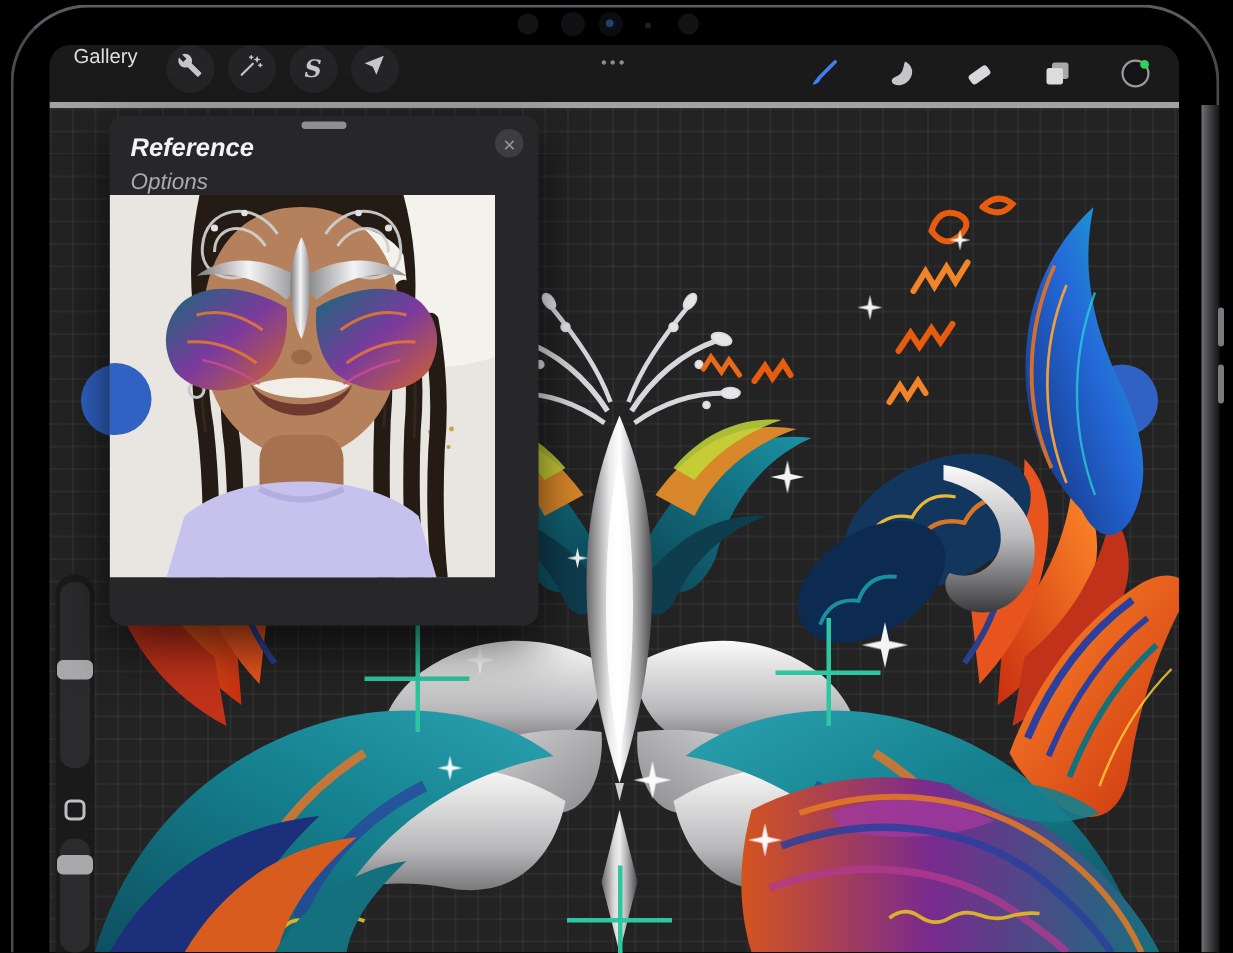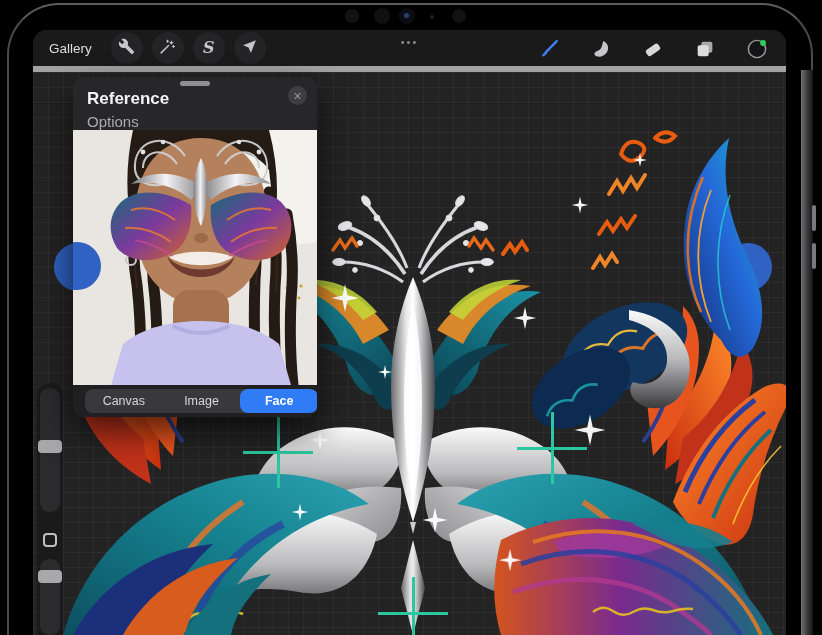--- a/index.html
+++ b/index.html
@@ -16,21 +16,21 @@
   .vol-btn { position:absolute; right:6px; width:4px; height:26px; border-radius:2px;
              background:#7a7a7c; z-index:2; }
   .cam-dot { position:absolute; border-radius:50%; z-index:2; }
 
   
   #screen { position:absolute; left:33px; top:30px; width:753px; height:605px;
             border-radius:14px 14px 0 0; overflow:hidden; background:#232324; z-index:3; }
 
   
   #topbar { position:absolute; left:0; top:0; width:100%; height:42px; background:#1a1a1b;
-            border-bottom:6px solid #a3a3a3; display:flex; align-items:center; z-index:4; }
+            border-bottom:4px solid #a3a3a3; display:flex; z-index:4; }
   .gallery { color:#dededf; font-size:13.5px; margin-left:16px; margin-right:10px; }
   .tool-btn { width:32px; height:32px; border-radius:50%; background:#242426;
               display:flex; align-items:center; justify-content:center; margin-left:9px; }
   .tool-btn svg { width:17px; height:17px; }
   .s-glyph { font-family:"DejaVu Serif", serif; font-style:italic; font-weight:bold;
              font-size:16px; color:#c6c6c8; line-height:1; }
   .more-dots { position:absolute; left:50%; top:6px; transform:translateX(-50%);
                color:#8c8c8e; font-size:11px; letter-spacing:2px; }
   .right-tools { position:absolute; right:14px; top:0; height:42px; display:flex;
                  align-items:center; gap:22px; }
@@ -59,23 +59,23 @@
              background:rgba(26,26,27,.92); border-radius:13px 13px 0 0; z-index:6; }
   .track { position:absolute; left:3px; width:20px; border-radius:9px; background:#2b2b2d; }
   .track.size { top:5px; height:124px; }
   .track.opacity { top:176px; height:76px; }
   .handle { position:absolute; left:1px; width:24px; height:13px; border-radius:4px;
             background:#a9a9ab; }
   .modify { position:absolute; left:6px; top:150px; width:14px; height:14px; border-radius:4px;
             border:2px solid #bfbfc1; background:transparent; }
 
   
-  #ref-panel { position:absolute; left:73px; top:77px; width:244px; height:340px;
+  #ref-panel { position:absolute; left:73px; top:77px; width:286px; height:340px;
                background:#27272a; border-radius:10px; z-index:7;
-               box-shadow:0 14px 34px rgba(0,0,0,.65); overflow:hidden; }
+               box-shadow:0 14px 34px rgba(0,0,0,.65); overflow:hidden;font-style:italic; }
   .drag-handle { position:absolute; left:50%; top:4px; transform:translateX(-50%);
                  width:30px; height:4.5px; border-radius:3px; background:#8f8f93; }
   .ref-title { position:absolute; left:14px; top:12px; color:#f3f3f4; font-size:17px;
                font-weight:bold; }
   .ref-sub { position:absolute; left:14px; top:36px; color:#aaaaae; font-size:15px; }
   .close-btn { position:absolute; right:10px; top:9px; width:19px; height:19px;
                border-radius:50%; background:#3e3e42; color:#97979b; font-size:14px;
                display:flex; align-items:center; justify-content:center; line-height:1; }
   .photo { position:absolute; left:0; top:53px; width:257px; height:255px; }
   .seg-wrap { position:absolute; left:0; top:308px; width:257px; height:32px;
@@ -420,22 +420,15 @@
             <path d="M204,98 q-24,-2 -46,14"></path>
         </g>
         <g stroke="#d04a98" stroke-width="1.6" fill="none" opacity="0.8">
           <path d="M62,110 q20,4 38,16"></path>
             <path d="M194,110 q-20,4 -38,16"></path>
         </g>
         <path d="M128,28 C121,42 119,58 122,76 C124,88 126,92 128,96 C130,92 133,80 134,62 C134,46 132,36 128,28 Z" fill="url(#chromeV2)"></path>
       </svg>
     </div>
 
-    <div class="seg-wrap">
-      <div class="seg">
-        <div class="seg-tab">Canvas</div>
-        <div class="seg-tab">Image</div>
-        <div class="seg-tab active">Face</div>
-      </div>
-    </div>
   </div>
 
 </div>
 
 </body></html>

